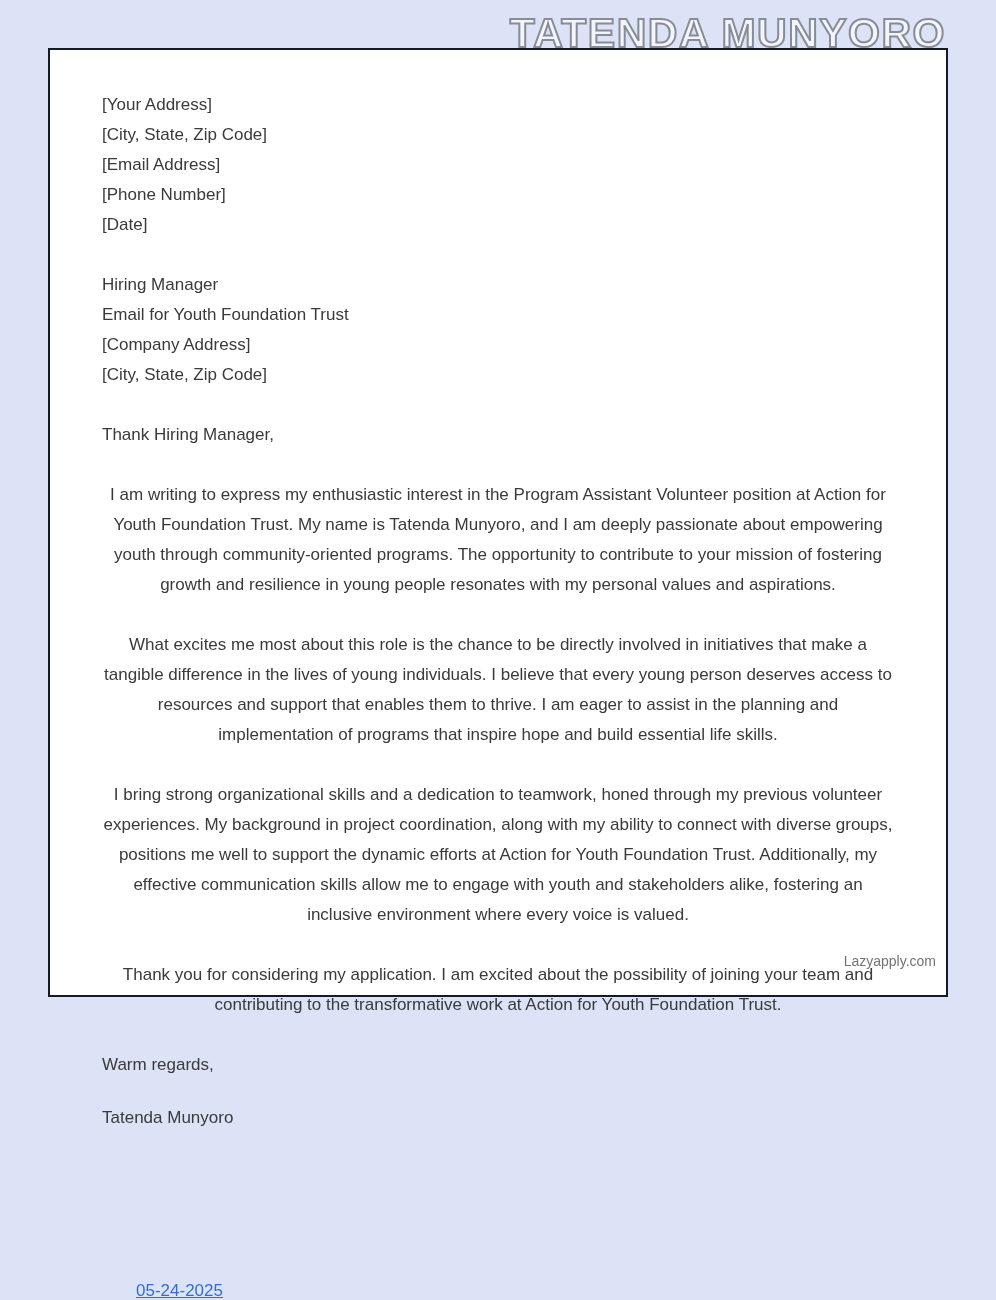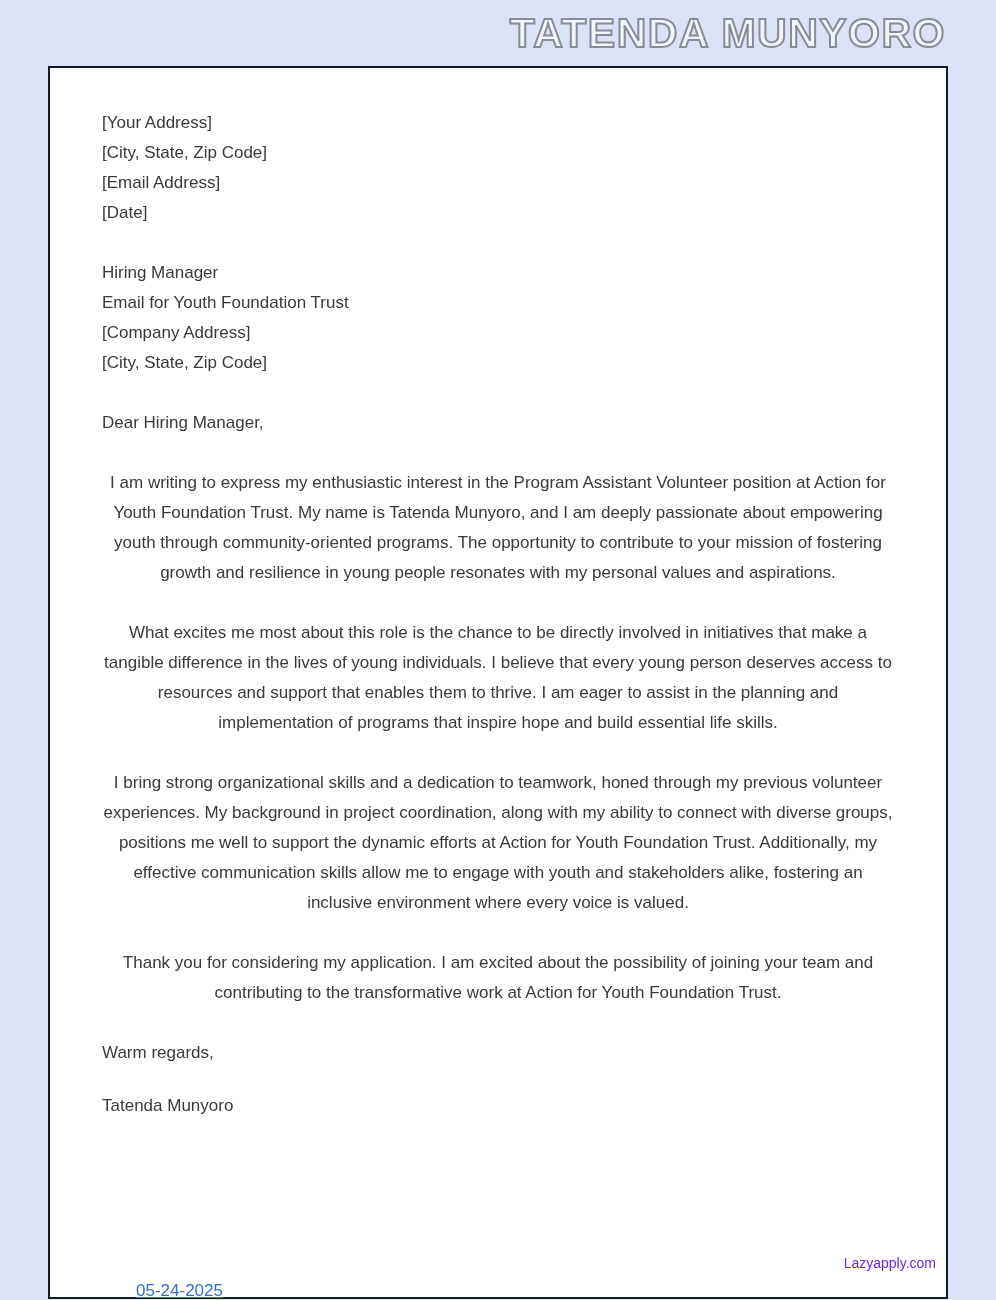--- a/index.html
+++ b/index.html
@@ -28,22 +28,22 @@
     color: #f4f5f9;
     -webkit-text-stroke: 2px #878d98;
     text-stroke: 2px #878d98;
     white-space: nowrap;
     text-transform: uppercase;
   }
   .page {
     position: absolute;
     left: 48px;
     right: 48px;
-    top: 66px;
-    height: 1233px;
+    top: 48px;
+    height: 949px;
     background: #ffffff;
     border: 2px solid #141b27;
     box-sizing: border-box;
     z-index: 1;
   }
   .content {
     padding: 40px 52px 0 52px;
     color: #3a3a3a;
     font-size: 17px;
     line-height: 30px;
@@ -65,21 +65,21 @@
     margin: 0 0 23px 0;
   }
   .signature {
     margin: 0;
   }
   .watermark {
     position: absolute;
     right: 10px;
     bottom: 26px;
     font-size: 14px;
-    color: #6d28d9;
+    color: #737373;
   }
   .date-link {
     position: absolute;
     left: 100px;
     top: 1281px;
     z-index: 3;
     font-size: 17px;
     color: #2f6fd0;
     text-decoration: underline;
     cursor: pointer;
@@ -93,31 +93,32 @@
 
   <div class="header-name">TATENDA MUNYORO</div>
 
   <div class="page">
     <div class="content">
 
       <div class="block">
         <p class="line">[Your Address]</p>
         <p class="line">[City, State, Zip Code]</p>
         <p class="line">[Email Address]</p>
+        <p class="line">[Phone Number]</p>
         <p class="line">[Date]</p>
       </div>
 
       <div class="block">
         <p class="line">Hiring Manager</p>
         <p class="line">Email for Youth Foundation Trust</p>
         <p class="line">[Company Address]</p>
         <p class="line">[City, State, Zip Code]</p>
       </div>
 
-      <p class="salutation">Dear Hiring Manager,</p>
+      <p class="salutation">Thank Hiring Manager,</p>
 
       <p class="para">I am writing to express my enthusiastic interest in the Program Assistant Volunteer position at Action for Youth Foundation Trust. My name is Tatenda Munyoro, and I am deeply passionate about empowering youth through community-oriented programs. The opportunity to contribute to your mission of fostering growth and resilience in young people resonates with my personal values and aspirations.</p>
       <p class="para">What excites me most about this role is the chance to be directly involved in initiatives that make a tangible difference in the lives of young individuals. I believe that every young person deserves access to resources and support that enables them to thrive. I am eager to assist in the planning and implementation of programs that inspire hope and build essential life skills.</p>
       <p class="para">I bring strong organizational skills and a dedication to teamwork, honed through my previous volunteer experiences. My background in project coordination, along with my ability to connect with diverse groups, positions me well to support the dynamic efforts at Action for Youth Foundation Trust. Additionally, my effective communication skills allow me to engage with youth and stakeholders alike, fostering an inclusive environment where every voice is valued.</p>
       <p class="para">Thank you for considering my application. I am excited about the possibility of joining your team and contributing to the transformative work at Action for Youth Foundation Trust.</p>
 
       <p class="closing">Warm regards,</p>
       <p class="signature">Tatenda Munyoro</p>
 
     </div>

